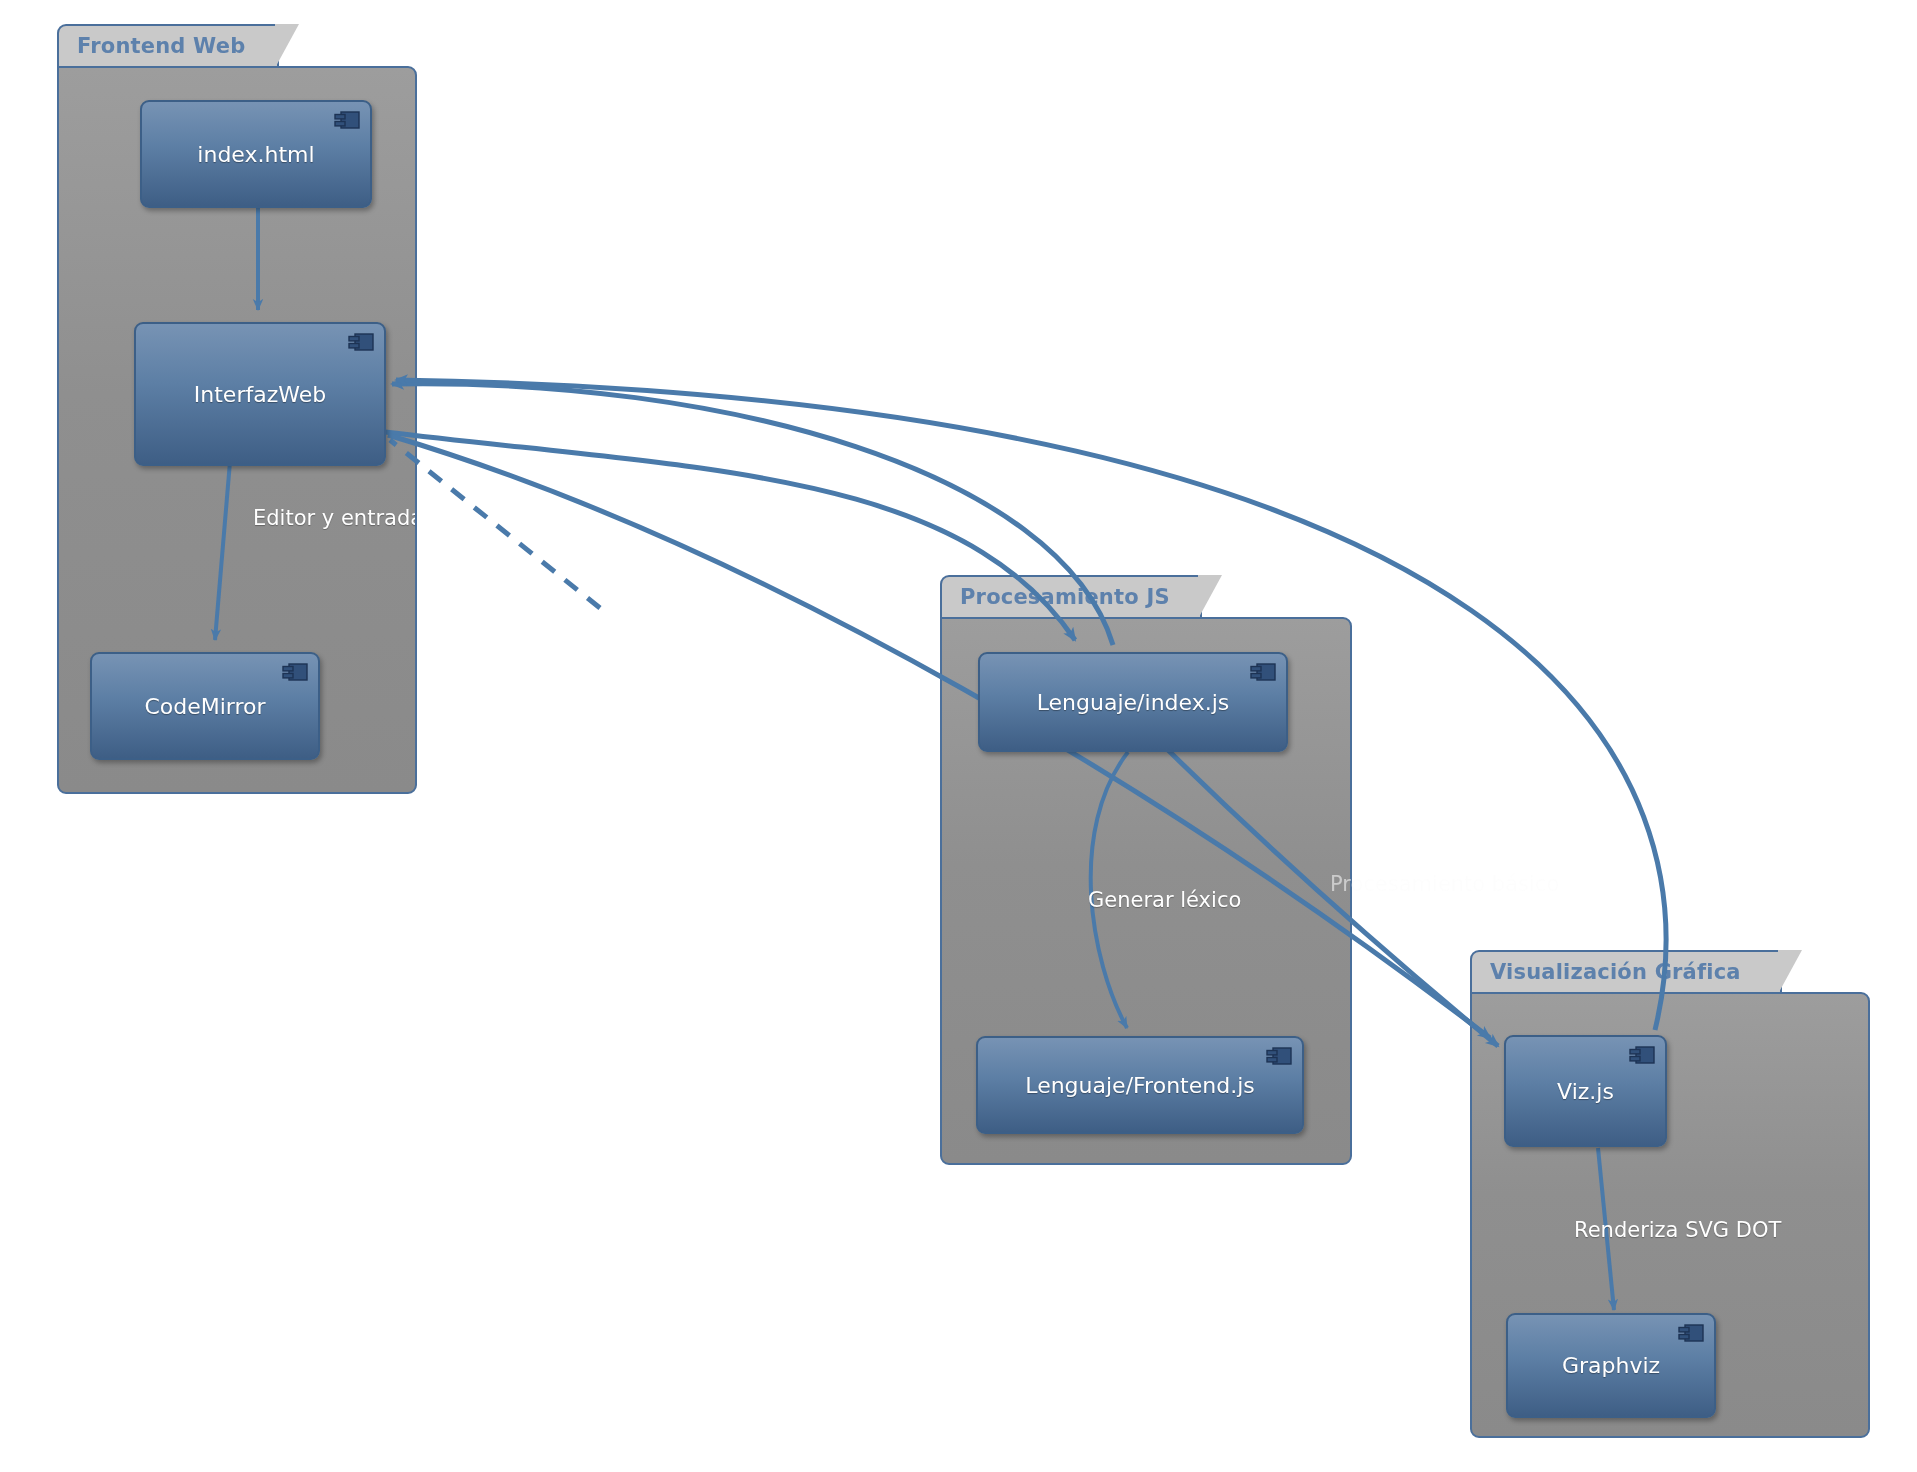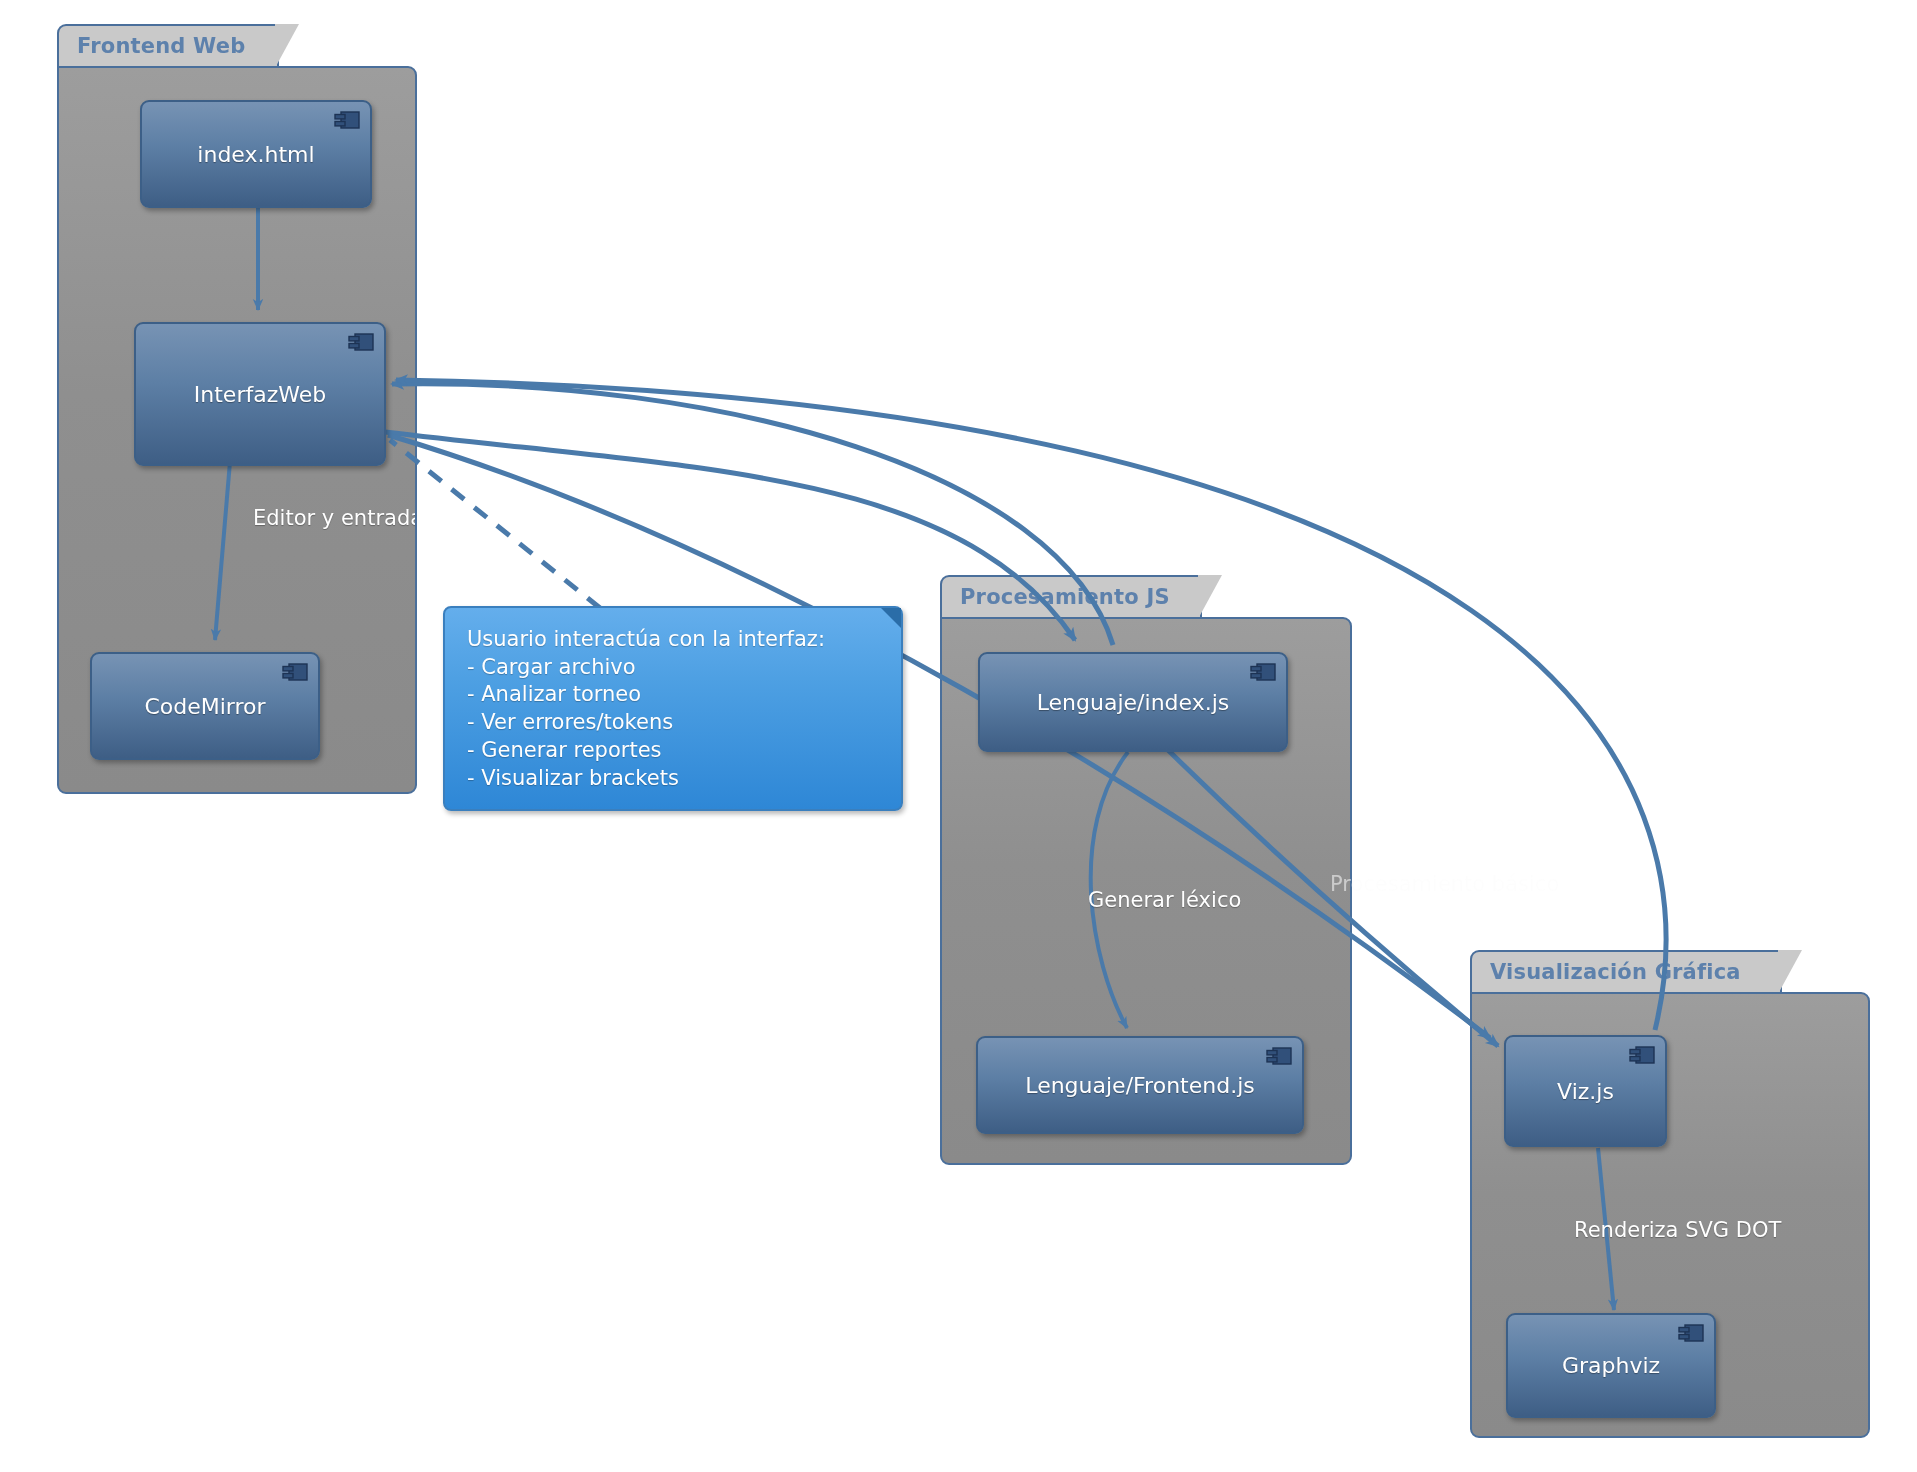--- a/index.html
+++ b/index.html
@@ -271,22 +271,14 @@
       <rect x="1" y="3.5" width="10" height="4.4" fill="#31507a" stroke="#1d3354" stroke-width="1.4"></rect>
       <rect x="1" y="10.5" width="10" height="4.4" fill="#31507a" stroke="#1d3354" stroke-width="1.4"></rect>
     </svg>
     <span class="component-label">Viz.js</span>
   </div>
 
   <div class="edge-label" style="left:1574px; top:1218px;">
     <span>Renderiza SVG DOT</span>
   </div>
 
-  <div class="note" style="left:443px; top:606px; width:460px; height:205px;">
-    <div class="note-line">Usuario interactúa con la interfaz:</div>
-    <div class="note-line">- Cargar archivo</div>
-    <div class="note-line">- Analizar torneo</div>
-    <div class="note-line">- Ver errores/tokens</div>
-    <div class="note-line">- Generar reportes</div>
-    <div class="note-line">- Visualizar brackets</div>
-  </div>
 
 </div>
 
 </body></html>

